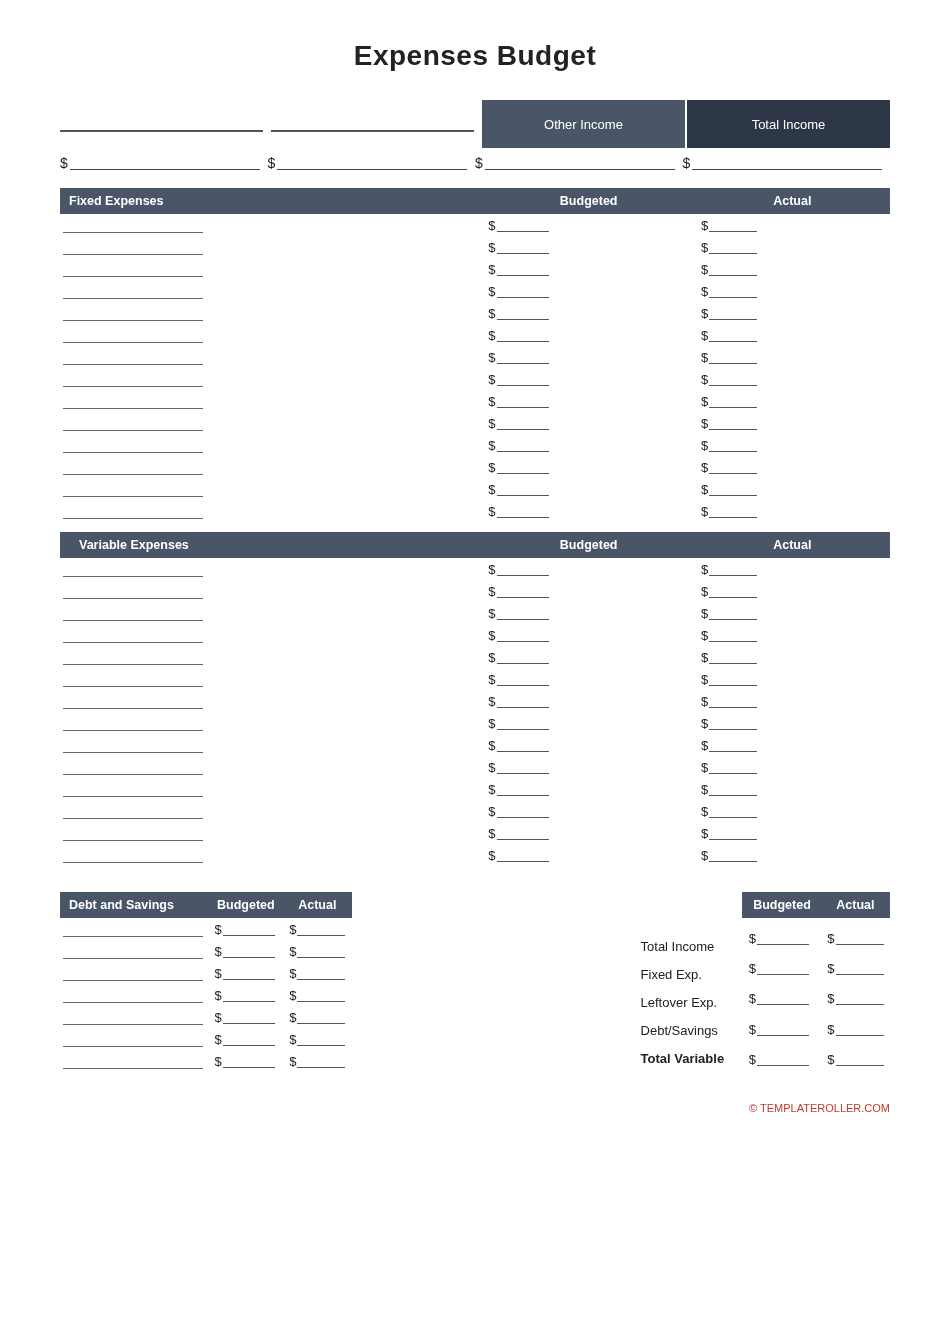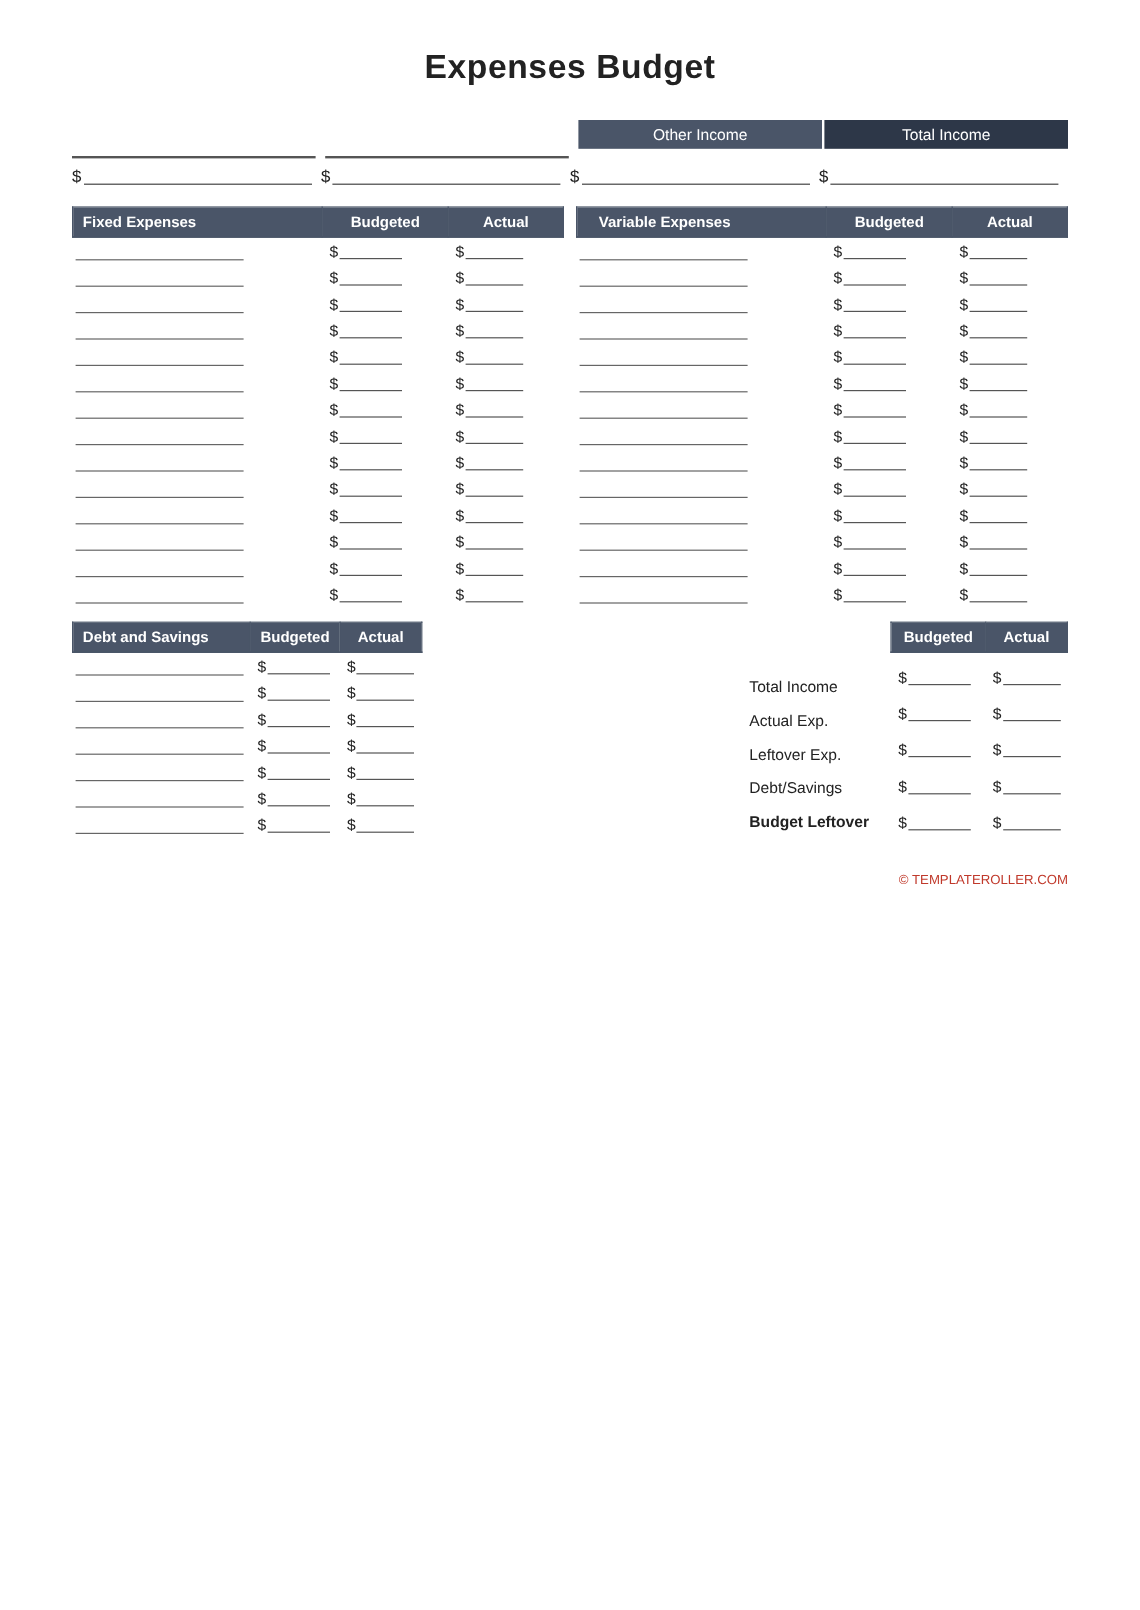--- a/index.html
+++ b/index.html
@@ -39,21 +39,21 @@
       margin-right: 0;
     }
     .income-label-cell {
       flex: 1;
       background: #4a5568;
       color: #fff;
       display: flex;
       align-items: center;
       justify-content: center;
       font-size: 13px;
-      height: 24px;
+      height: 48px;
       margin-right: 2px;
     }
     .income-label-cell.total {
       background: #2d3748;
       margin-right: 0;
     }
     .income-value-row {
       display: flex;
       align-items: center;
       margin-top: 4px;
@@ -72,21 +72,22 @@
     .income-value-cell .underline-field {
       border-bottom: 1.5px solid #444;
       flex: 1;
       height: 18px;
     }
 
     
     .tables-row {
       display: flex;
       gap: 10px;
-      margin-bottom: 12px;
+      margin-bottom: 26px;
+      flex-direction: column;
     }
     .budget-table {
       flex: 1;
       border-collapse: collapse;
       font-size: 12.5px;
     }
     .budget-table th {
       background: #4a5568;
       color: #fff;
       padding: 5px 8px;
@@ -866,24 +867,24 @@
       </td>
     </tr>
       </tbody>
   </table>
 
   <div class="summary-right">
     <div class="summary-table-wrap">
 
       <div class="summary-labels" id="summary-labels-container">
       <div class="summary-label-row">Total Income</div>
-          <div class="summary-label-row">Actual Exp.</div>
+          <div class="summary-label-row">Fixed Exp.</div>
           <div class="summary-label-row">Leftover Exp.</div>
           <div class="summary-label-row">Debt/Savings</div>
-          <div class="summary-label-row total-leftover">Budget Leftover</div>
+          <div class="summary-label-row total-leftover">Total Variable</div>
         </div>
 
       <table class="summary-amounts-table">
         <thead>
           <tr>
             <th style="width:72px;">Budgeted</th>
             <th style="width:62px;">Actual</th>
           </tr>
         </thead>
         <tbody id="summary-tbody">

